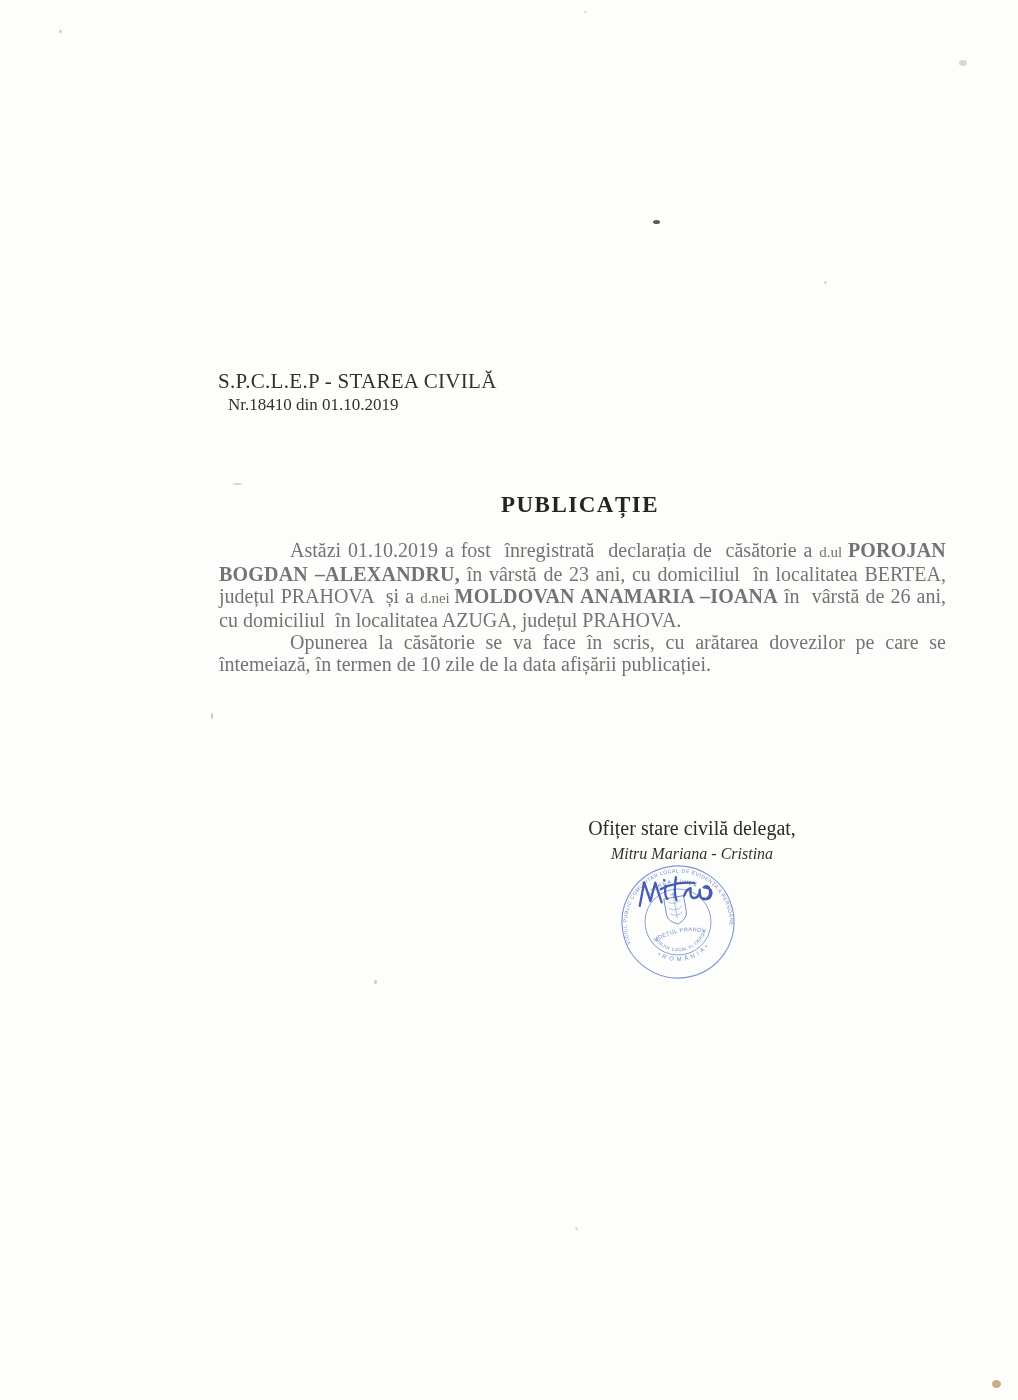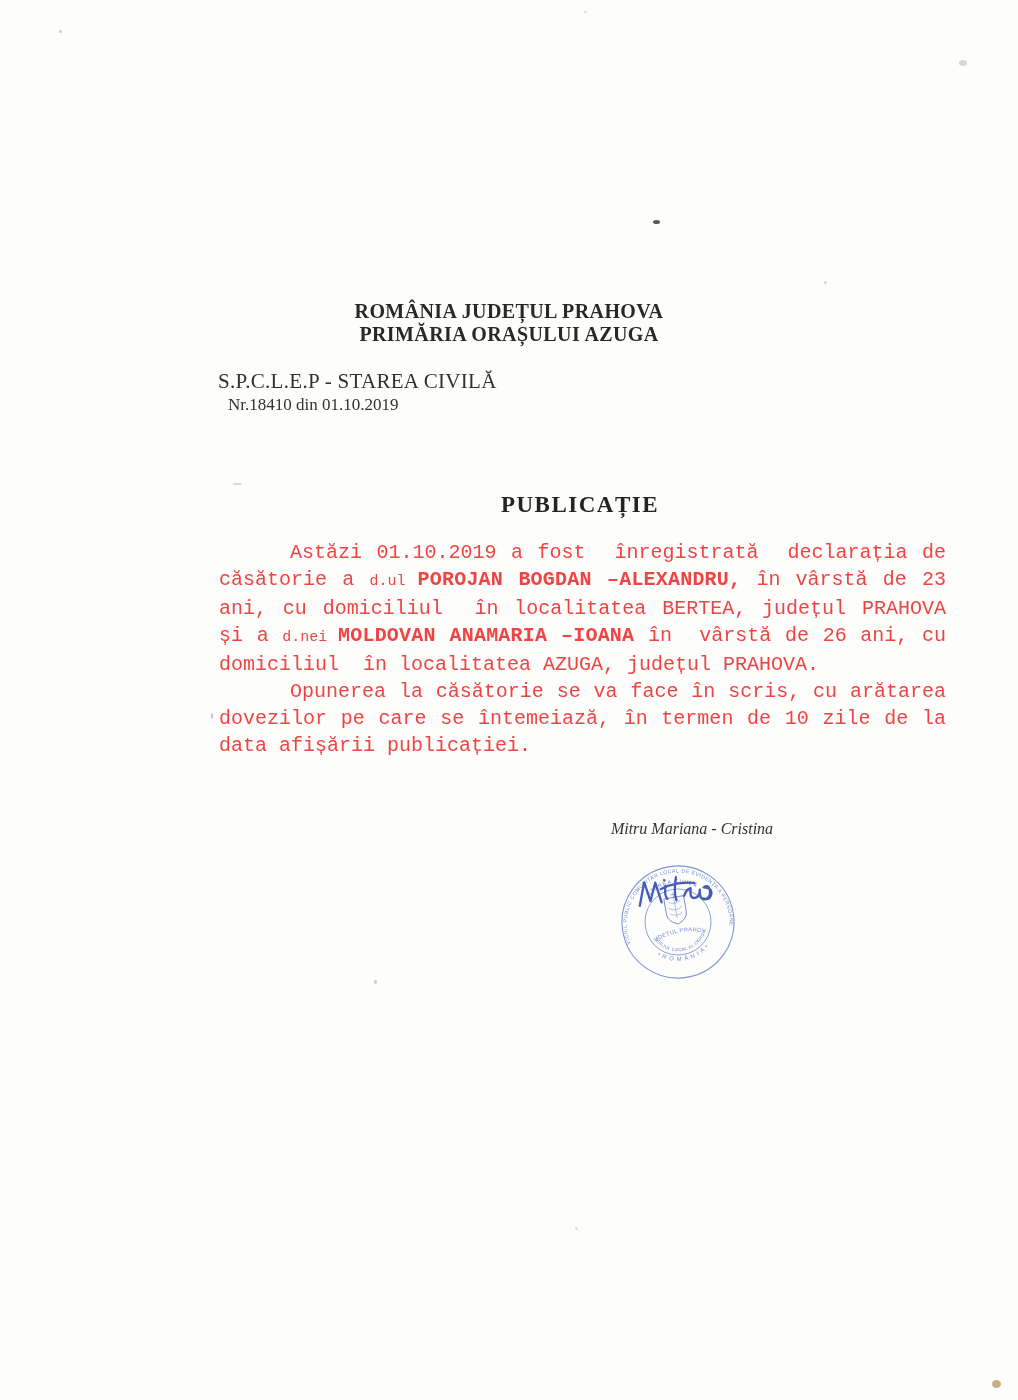--- a/index.html
+++ b/index.html
@@ -25,21 +25,21 @@
     position:absolute;left:228px;top:395px;
     font-size:17px;color:#33312d;
   }
   .title{
     position:absolute;left:0;top:492px;width:1160px;
     text-align:center;margin:0;
     font-size:23px;font-weight:bold;letter-spacing:1.5px;color:#262420;
   }
   .body{
     position:absolute;left:219px;top:539px;width:727px;
-    font-size:20px;line-height:27px;text-align:justify;color:#ef4444;font-family:Liberation Mono, monospace;
+    font-size:20px;line-height:22px;text-align:justify;color:#737373;
   }
   .body p{margin:0;text-indent:71px;white-space:pre-wrap;}
   .body .b{font-weight:bold;letter-spacing:0.2px;}
   .body .sm{font-size:15px;}
   .sig{
     position:absolute;left:542px;top:816px;width:300px;
     text-align:center;font-size:20px;line-height:24.5px;color:#2e2c28;
     z-index:2;
   }
   .sig .name{font-style:italic;font-size:16px;margin-top:1px;color:#34322e;}
@@ -51,36 +51,33 @@
     position:absolute;left:634px;top:872px;width:92px;height:42px;
     z-index:3;transform:rotate(-4deg);
   }
   .speck{position:absolute;border-radius:50%;}
 </style>
 </head>
 <body>
 
 <div class="page">
 
-  <div class="header">
-    <div>ROMÂNIA JUDEȚUL PRAHOVA</div>
-    <div>PRIMĂRIA ORAȘULUI AZUGA</div>
-  </div>
 
   <div class="office">S.P.C.L.E.P - STAREA CIVILĂ</div>
   <div class="regno">Nr.18410 din 01.10.2019</div>
 
   <h1 class="title">PUBLICAȚIE</h1>
 
   <div class="body">
       <p><span>Astăzi 01.10.2019 a fost  înregistrată  declarația de  căsătorie a </span><span class="sm">d.ul </span><span class="b">POROJAN BOGDAN –ALEXANDRU,</span><span> în vârstă de 23 ani, cu domiciliul  în localitatea BERTEA, județul PRAHOVA  și a </span><span class="sm">d.nei </span><span class="b">MOLDOVAN ANAMARIA –IOANA</span><span> în  vârstă de 26 ani, cu domiciliul  în localitatea AZUGA, județul PRAHOVA.</span></p>
       <p><span>Opunerea la căsătorie se va face în scris, cu arătarea dovezilor pe care se întemeiază, în termen de 10 zile de la data afișării publicației.</span></p>
     </div>
 
   <div class="sig">
+    <div>Ofițer stare civilă delegat,</div>
     <div class="name">Mitru Mariana - Cristina</div>
   </div>
 
   <svg class="stamp" viewBox="-59 -59 118 118" xmlns="http://www.w3.org/2000/svg">
     <g transform="rotate(-10)" stroke="#5d7ac5" fill="none" stroke-width="1.1" opacity="0.95">
       <circle r="56" stroke-opacity="0.9"></circle>
       <circle r="33" stroke-width="0.9" stroke-opacity="0.85"></circle>
 
       <g stroke-width="0.9">
         <path d="M -10,-25 h 20 v 16 q 0,7 -10,11 q -10,-4 -10,-11 z"></path>

